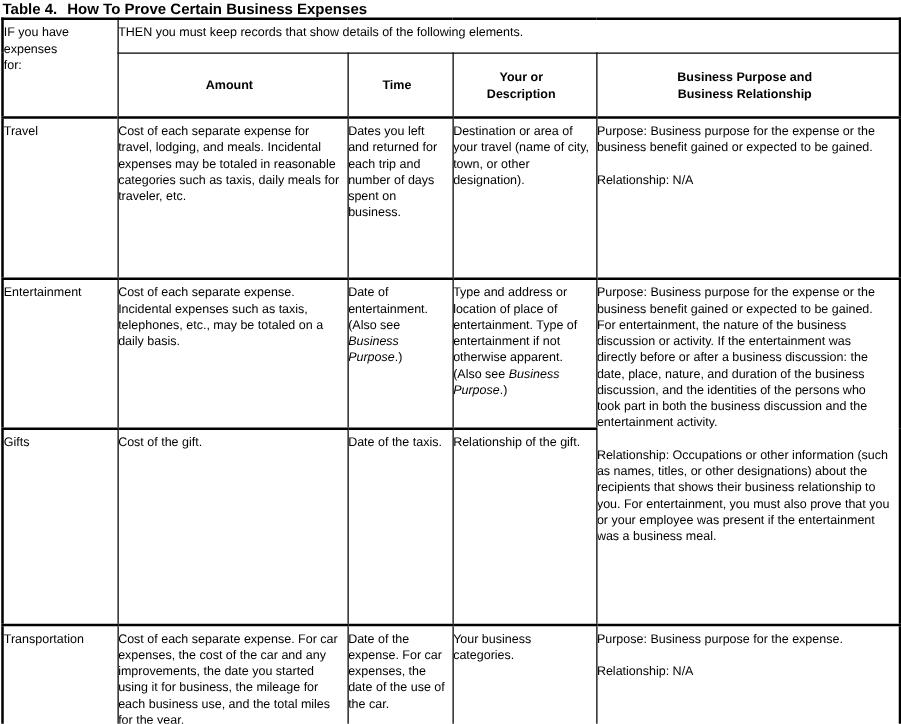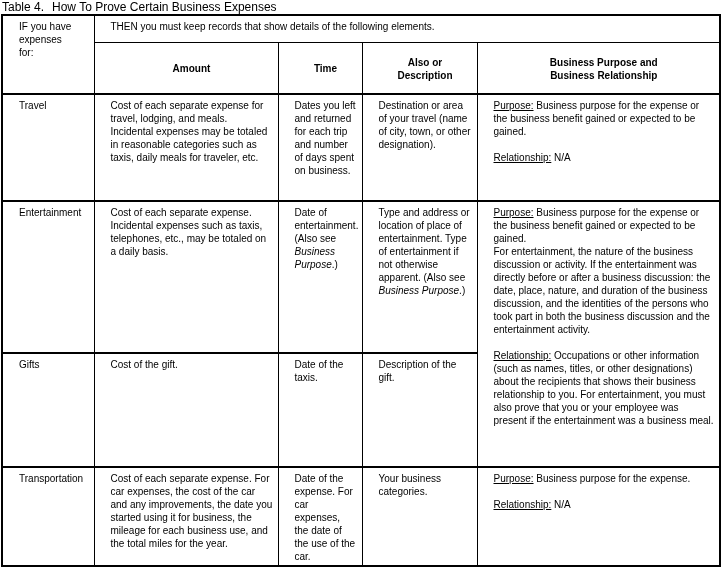--- a/index.html
+++ b/index.html
@@ -18,22 +18,22 @@
     overflow: hidden;
   }
   .title {
     position: absolute;
     left: 2px;
     top: 0px;
     font-size: 12px;
     line-height: 14px;
     white-space: nowrap;
   }
-  .title .prefix { font-weight: normal; }
-  .title .main { font-weight: normal; margin-left: 8px; }
+  .title .prefix { font-weight: bold; }
+  .title .main { font-weight: bold; margin-left: 8px; }
 
   table.t {
     position: absolute;
     left: 1px;
     top: 14px;
     width: 718px;
     border-collapse: collapse;
     table-layout: fixed;
     border: 2px solid #000;
     font-size: 10px;
@@ -42,21 +42,21 @@
   col.c1 { width: 92px; }
   col.c2 { width: 184px; }
   col.c3 { width: 84px; }
   col.c4 { width: 115px; }
   col.c5 { width: 243px; }
 
   table.t th, table.t td {
     border: 1px solid #000;
     vertical-align: top;
     text-align: left;
-    padding: 4px 5px 2px 16px;
+    padding: 4px 5px 2px 0;
     font-weight: normal;
     overflow: hidden;
   }
   
   tr.r-travel > th, tr.r-travel > td,
   tr.r-ent > th, tr.r-ent > td,
   tr.r-gifts > th, tr.r-gifts > td,
   tr.r-trans > th, tr.r-trans > td { border-top: 2px solid #000; }
 
   th.ifhead {
@@ -74,28 +74,28 @@
     font-weight: bold;
     text-align: center;
     vertical-align: middle;
     white-space: pre-line;
     border-bottom: 2px solid #000;
   }
   th.rowlabel { font-weight: bold; }
 
   td p { margin: 0; }
   td p.gap { margin-top: 13px; }
-  .u { text-decoration: underline; }
+  .u { }
   .it { font-style: italic; }
 
   tr.h1 { height: 27px; }
   tr.subhead { height: 52px; }
-  tr.r-travel { height: 107px; }
-  tr.r-ent { height: 152px; }
-  tr.r-gifts { height: 114px; margin-left: 36px; }
+  tr.r-travel { height: 129px; }
+  tr.r-ent { height: 120px; }
+  tr.r-gifts { height: 157px; margin-left: 36px; }
   tr.r-trans { height: 82px; }
 </style>
 </head>
 <body>
 
 <div class="page">
 
   <div class="title">
     <span class="prefix">Table 4.</span><span class="main">How To Prove Certain Business Expenses</span>
   </div>
@@ -113,21 +113,21 @@
         <tr class="h1">
       <th class="ifhead" rowspan="2">IF you have
 expenses
 for:</th>
       <th class="thenhead" colspan="4">THEN you must keep records that show details of the following elements.</th>
     </tr>
 
     <tr class="subhead">
       <th>Amount</th>
       <th>Time</th>
-      <th>Also or
+      <th>Your or
 Description</th>
       <th>Business Purpose and
 Business Relationship</th>
     </tr>
 
     <tr class="r-travel">
       <th class="rowlabel">Travel</th>
       <td>Cost of each separate expense for travel, lodging, and meals. Incidental expenses may be totaled in reasonable categories such as taxis, daily meals for traveler, etc.</td>
       <td>Dates you left and returned for each trip and number of days spent on business.</td>
       <td>Destination or area of your travel (name of city, town, or other designation).</td>
@@ -146,21 +146,21 @@
         <p><span class="u">Purpose:</span><span> Business purpose for the expense or the business benefit gained or expected to be gained.</span></p>
         <p>For entertainment, the nature of the business discussion or activity. If the entertainment was directly before or after a business discussion: the date, place, nature, and duration of the business discussion, and the identities of the persons who took part in both the business discussion and the entertainment activity.</p>
         <p class="gap"><span class="u">Relationship:</span><span> Occupations or other information (such as names, titles, or other designations) about the recipients that shows their business relationship to you. For entertainment, you must also prove that you or your employee was present if the entertainment was a business meal.</span></p>
       </td>
     </tr>
 
     <tr class="r-gifts">
       <th class="rowlabel">Gifts</th>
       <td>Cost of the gift.</td>
       <td>Date of the taxis.</td>
-      <td>Description of the gift.</td>
+      <td>Relationship of the gift.</td>
     </tr>
 
     <tr class="r-trans">
       <th class="rowlabel">Transportation</th>
       <td>Cost of each separate expense. For car expenses, the cost of the car and any improvements, the date you started using it for business, the mileage for each business use, and the total miles for the year.</td>
       <td>Date of the expense. For car expenses, the date of the use of the car.</td>
       <td>Your business categories.</td>
       <td>
         <p><span class="u">Purpose:</span><span> Business purpose for the expense.</span></p>
         <p class="gap"><span class="u">Relationship:</span><span> N/A</span></p>

